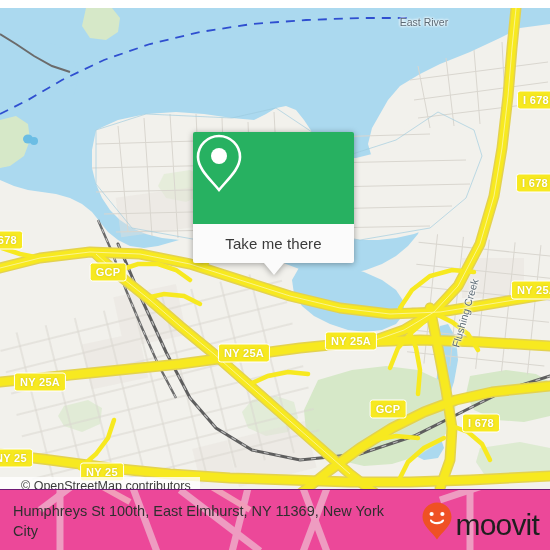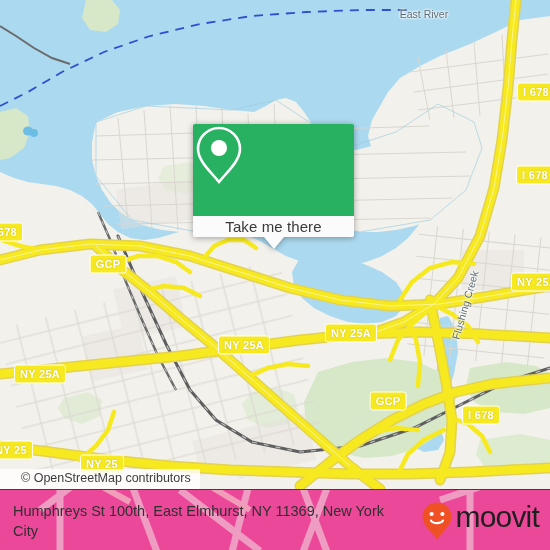--- a/index.html
+++ b/index.html
@@ -4,21 +4,21 @@
 <style>
   html,body{margin:0;padding:0;}
   body{
     width:550px;height:550px;overflow:hidden;
     font-family:"Liberation Sans","DejaVu Sans",sans-serif;
     background:#ffffff;
   }
   #app{position:relative;width:550px;height:550px;overflow:hidden;}
 
   
-  #map{position:absolute;left:0;top:0;width:550px;height:489px;overflow:hidden;background:#fdba74;}
+  #map{position:absolute;left:0;top:8px;width:550px;height:489px;overflow:hidden;background:#fdba74;}
   #map svg{position:absolute;left:0;top:0;}
 
   
   .shield{
     position:absolute;
     background:#f7e920;
     border:1.5px solid #ffffff;
     border-radius:3px;
     color:#ffffff;
     font-size:11px;
@@ -45,21 +45,21 @@
   #popup{
     position:absolute;left:193px;top:124px;width:161px;
     filter:drop-shadow(0 1px 3px rgba(0,0,0,.35));
   }
   #popup-top{
     height:92px;background:#27b161;
     border-radius:2px 2px 0 0;
     display:flex;align-items:center;justify-content:center;
   }
   #popup-bottom{
-    height:21px;background:#fbfbfb;
+    height:39px;background:#fbfbfb;
     border-radius:0 0 2px 2px;
     display:flex;align-items:center;justify-content:center;
     position:relative;
   }
   #popup-label{font-size:15px;color:#3a3a3a;letter-spacing:.1px;}
   #popup-tail{
     position:absolute;left:50%;top:100%;
     width:0;height:0;margin-left:-10px;
     border-left:10px solid transparent;
     border-right:10px solid transparent;
@@ -88,21 +88,21 @@
     display:flex;align-items:center;
     padding:0 10px 0 13px;box-sizing:border-box;
   }
   #footer-address{
     font-size:14.5px;color:#2f2f2f;line-height:20px;
     max-width:392px;
   }
   #brand{
     position:absolute;right:11px;top:50%;
     transform:translateY(-50%);
-    display:flex;align-items:flex-start;
+    display:flex;align-items:flex-end;
   }
   #brand-pin{margin-right:3px;display:block;}
   #brand-name{
     font-size:30px;color:#1f1f1f;letter-spacing:-.8px;
     line-height:30px;font-weight:normal;
   }
 </style>
 </head>
 <body>
 

